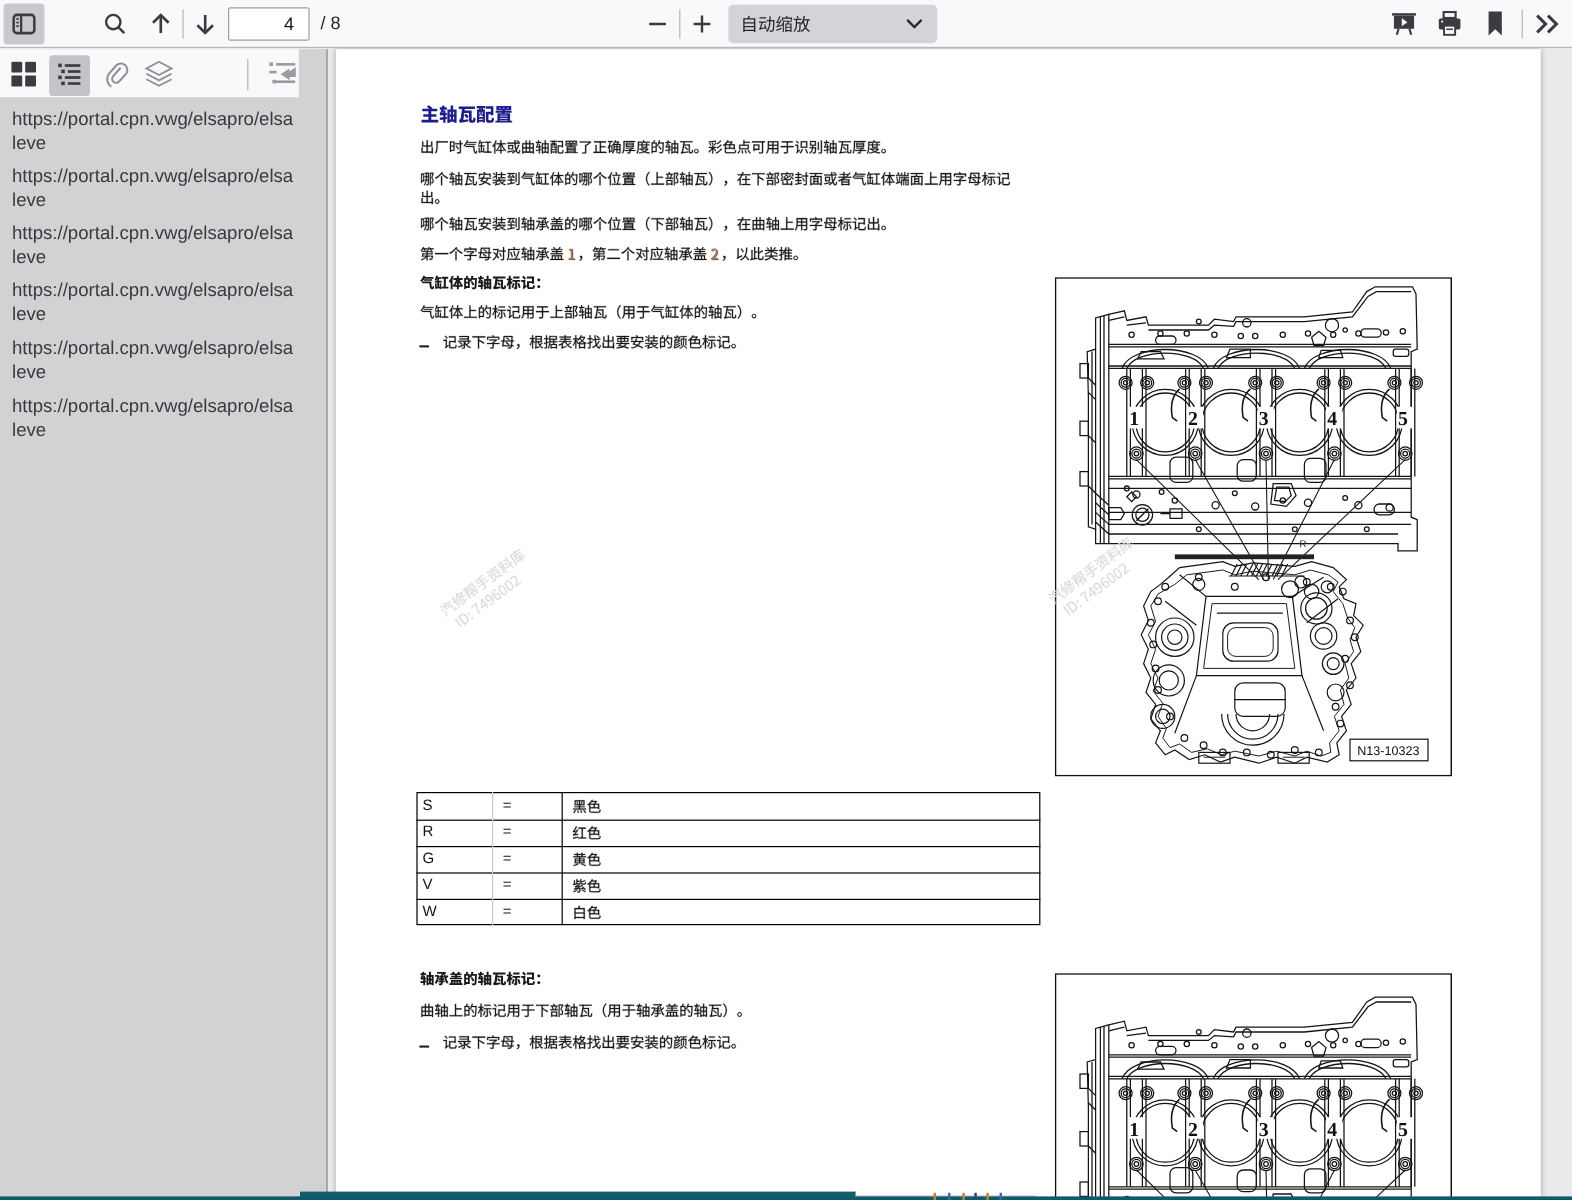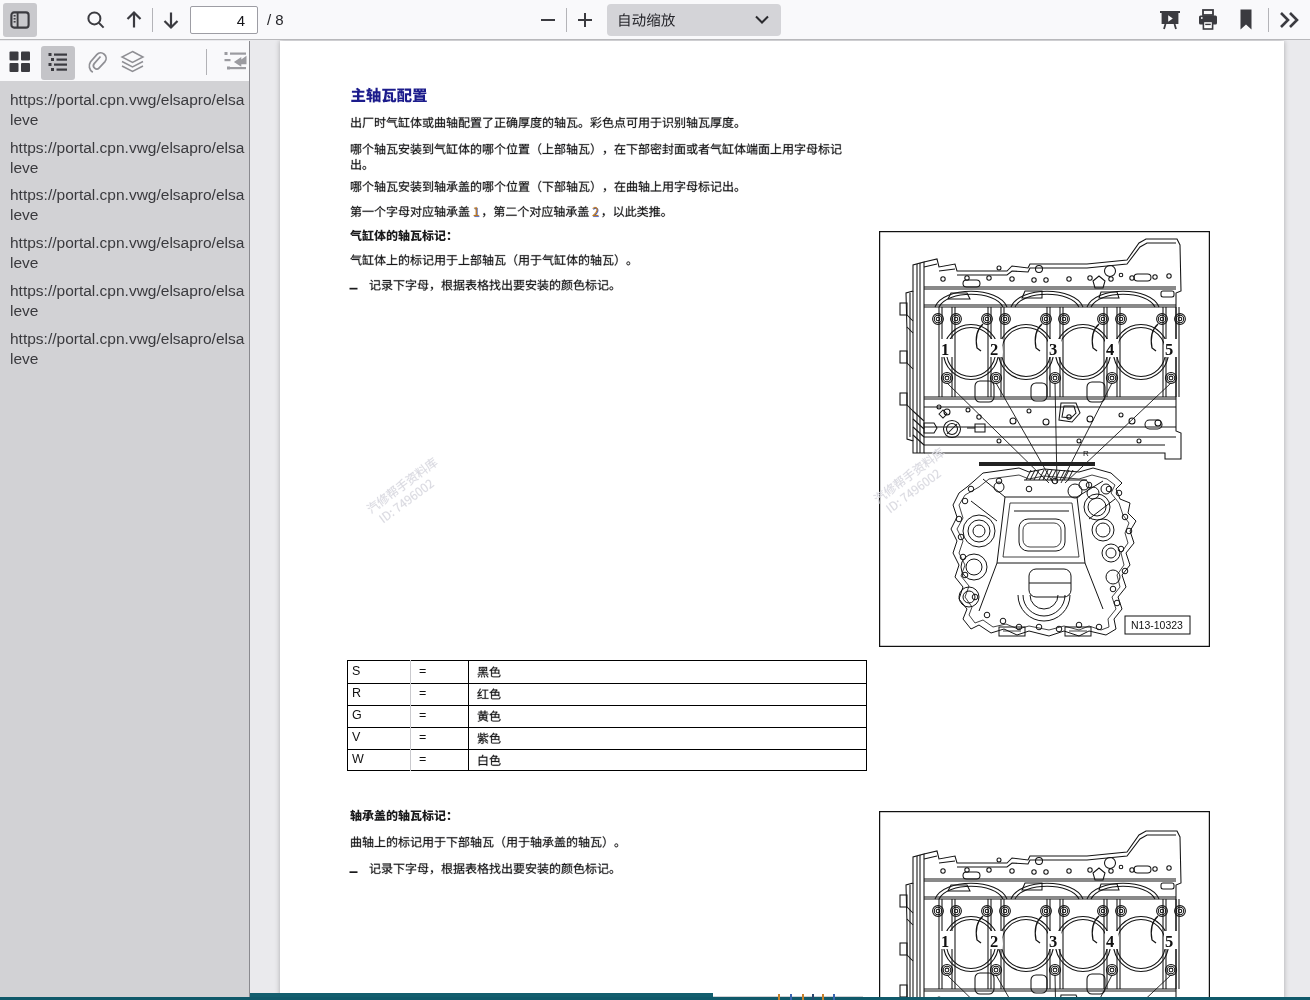--- a/index.html
+++ b/index.html
@@ -6,21 +6,21 @@
   font-family:"Liberation Sans", sans-serif; background:#eaeaed; position:relative; }
 #toolbar { position:absolute; left:0; top:0; width:1310px; height:40px;
   background:#f9f9fb; border-bottom:1px solid #b8b8bb; z-index:30; }
 .vsep { position:absolute; top:8px; width:1px; height:24px; background:#b4b4b8; }
 #pageno { position:absolute; left:190px; top:6px; width:68px; height:28px;
   background:#fff; border:1px solid #9d9da4; border-radius:2px;
   font-size:15px; color:#16161a; text-align:right; padding:5px 12px 0 0; }
 #ptotal { position:absolute; left:267px; top:11px; font-size:15px; color:#26262a; }
 #zoomsel { position:absolute; left:607px; top:4px; width:174px; height:32px;
   background:#d4d4d8; border-radius:4px; }
-#sidebar { position:absolute; left:0; top:41px; width:250px; height:959px;
+#sidebar { position:absolute; left:0; top:41px; width:273px; height:959px;
   background:#d2d2d5; border-right:1px solid #8a8a8f; z-index:20; }
 #sbtools { position:absolute; left:0; top:0; width:249px; height:40px; background:#f9f9fb; }
 #sbicons { position:absolute; left:0; top:0; z-index:21; }
 .uitem { position:absolute; left:10px; width:236px; overflow:hidden;
   font-size:15.5px; line-height:20px; color:#3a3a3e; white-space:nowrap; }
 #page { position:absolute; left:280px; top:41px; width:1004px; height:959px;
   background:#fff; box-shadow:0 0 5px rgba(0,0,0,0.28); }
 .ov { position:absolute; left:0; top:0; z-index:50; pointer-events:none; }
 #tbl { position:absolute; left:347px; top:660px; width:520px; height:111px;
   border:1px solid #000; z-index:5; }

